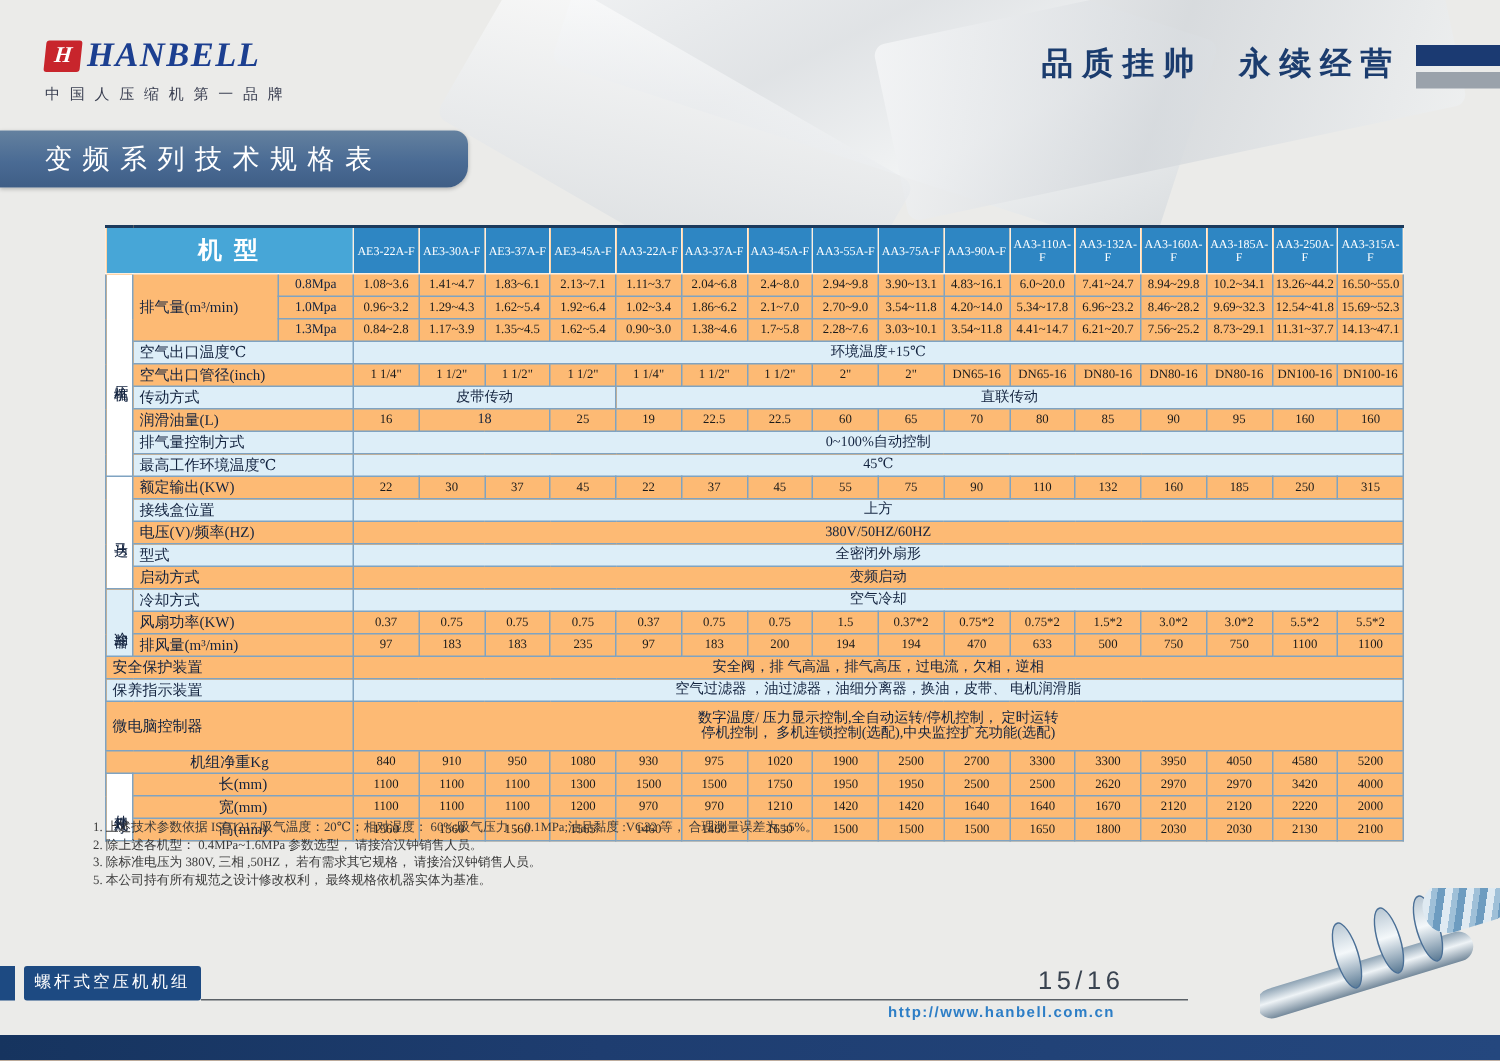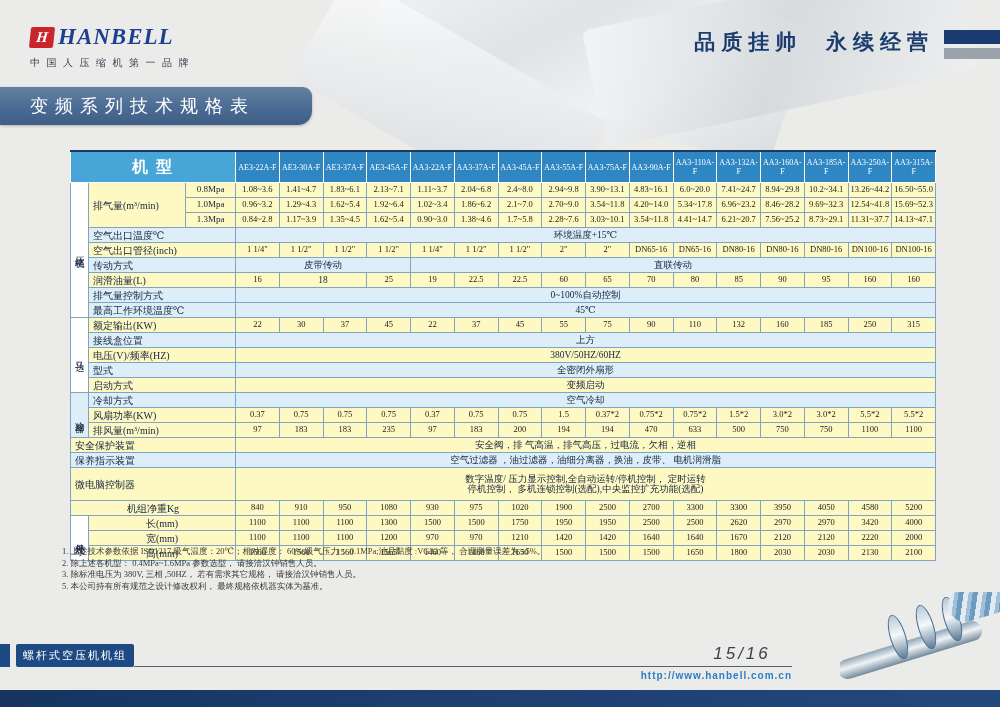--- a/index.html
+++ b/index.html
@@ -31,21 +31,21 @@
   .corner-bar-navy{position:absolute;right:0;top:30px;width:56px;height:14px;background:#1b3a72;}
   .corner-bar-gray{position:absolute;right:0;top:48px;width:56px;height:11px;background:#9aa2ab;}
   
   .title-bar{position:absolute;left:0;top:87px;width:312px;height:38px;line-height:38px;
      padding-left:30px;box-sizing:border-box;color:#fff;font-size:18px;letter-spacing:7px;
      background:linear-gradient(180deg,#64819f 0%,#4a6b94 55%,#3f5e86 100%);
      border-radius:0 9px 14px 0;box-shadow:0 1px 3px rgba(0,0,0,.25);
      font-family:"Liberation Sans",sans-serif;}
   
   .table-wrap{position:absolute;left:70px;top:150px;width:868px;}
-  table{border-collapse:collapse;table-layout:fixed;width:866px;background:#fef9c3;padding-left:24px;}
+  table{border-collapse:collapse;table-layout:fixed;width:866px;background:#fdba74;padding-left:24px;}
   thead th{background:#2e86c3;color:#fff;font-weight:normal;font-size:8px;height:30px;
      border:1px solid rgba(255,255,255,.75);padding:0;overflow:hidden;}
   thead th.mhead{background:#47a6d7;font-size:16px;font-weight:bold;letter-spacing:2px;}
   thead{border-top:2px solid #1c3a5c;}
   tbody td{border:1px solid #7fa3c2;font-size:8.5px;text-align:center;height:14px;
      padding:0 1px;overflow:hidden;white-space:nowrap;color:#1b1b1b;line-height:1.1;}
   tbody tr.shade td{background:#ddeef8;}
   tbody tr.sec td{border-top:1.5px solid #4a76a0;}
   tbody tr.tall td{height:32px;white-space:pre-line;}
   td.group{writing-mode:vertical-rl;text-orientation:upright;font-size:9.5px;color:#13233f;
@@ -58,23 +58,23 @@
   
   .notes{position:absolute;left:62px;top:546px;font-size:8.5px;color:#3a3a3a;line-height:11.5px;
      width:700px;}
   .notes div{white-space:nowrap;}
   
   .edge-square{position:absolute;left:0;top:644px;width:10px;height:23px;background:#1d4a82;}
   .series-box{position:absolute;left:16px;top:644px;width:118px;height:23px;background:#1d4a82;
      color:#fff;font-size:11px;letter-spacing:2px;text-align:center;line-height:23px;
      border-radius:2px;font-family:"Liberation Sans",sans-serif;}
   .rule-line{position:absolute;left:134px;top:666px;width:658px;height:1px;background:#5a6066;}
-  .page-number{position:absolute;left:692px;top:644px;width:100px;text-align:center;font-size:17px;
-     letter-spacing:3px;color:#394350;font-family:"Liberation Sans",sans-serif;font-style:italic;}
-  .site-url{position:absolute;left:592px;top:670px;width:200px;text-align:right;font-size:10px;
+  .page-number{position:absolute;left:692px;top:644px;width:100px;text-align:left;font-size:17px;
+     letter-spacing:3px;color:#394350;font-family:"Liberation Sans",sans-serif;}
+  .site-url{position:absolute;left:592px;top:670px;width:200px;text-align:left;font-size:10px;
      font-weight:bold;color:#2d7ec6;letter-spacing:1px;font-family:"Liberation Sans",sans-serif;}
   .bottom-bar{position:absolute;left:0;top:690px;width:1000px;height:17px;
      background:linear-gradient(90deg,#16345f 0%,#1e3d70 40%,#24477e 100%);}
   
   .rotor{position:absolute;left:840px;top:592px;width:160px;height:100px;overflow:hidden;}
   .rotor .shaft{position:absolute;left:-5px;top:48px;width:150px;height:20px;transform:rotate(-17deg);
      border-radius:10px;background:linear-gradient(180deg,#8ea3b4 0%,#eef3f6 45%,#73889a 100%);}
   .rotor .disc{position:absolute;width:14px;height:44px;border-radius:50%;
      background:linear-gradient(180deg,#b9c8d4 0%,#f4f8fa 45%,#5d7c96 100%);border:1px solid #4a6f96;}
   .d1{left:50px;top:22px;transform:rotate(-17deg);}

